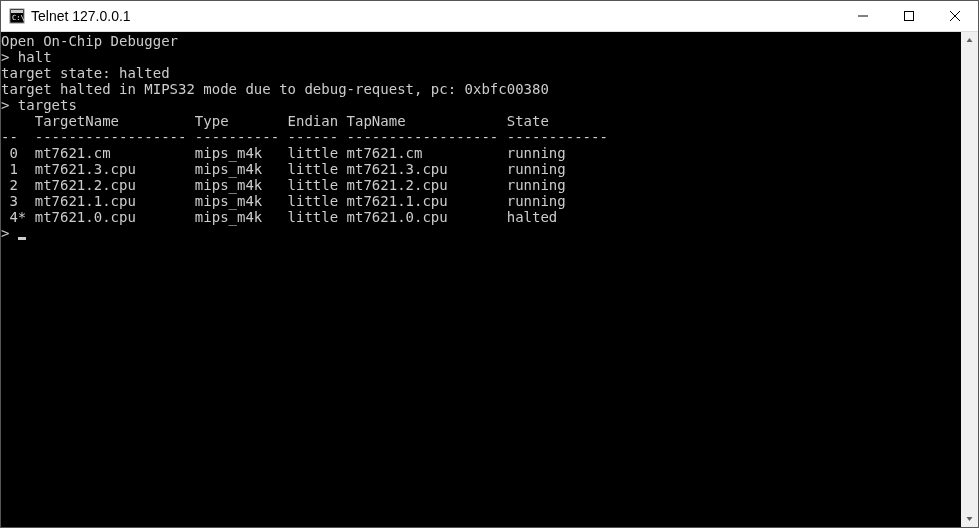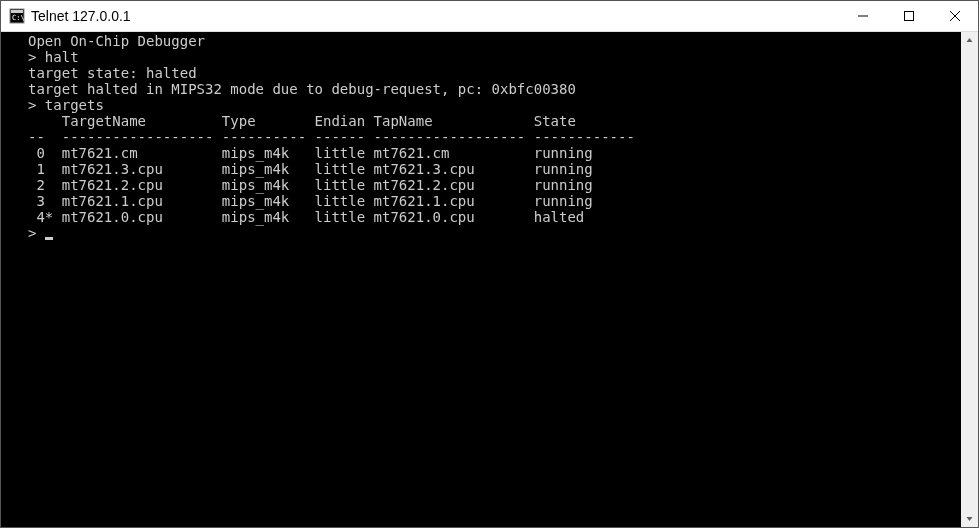--- a/index.html
+++ b/index.html
@@ -71,21 +71,20 @@
       color: #ccc;
       font-family: 'NSimSun', 'SimSun', 'Consolas', monospace;
       font-size: 14px;
       line-height: 16px;
       padding: 1px 0 0 0;
       white-space: pre;
       overflow: hidden;
     }
     .terminal-line {
       min-height: 16px;
-      margin-left: 27px;
     }
     .cursor {
       display: inline-block;
       width: 8px;
       height: 3px;
       background: #ccc;
       vertical-align: bottom;
       margin-bottom: 1px;
       animation: blink 1s step-start infinite;
     }

